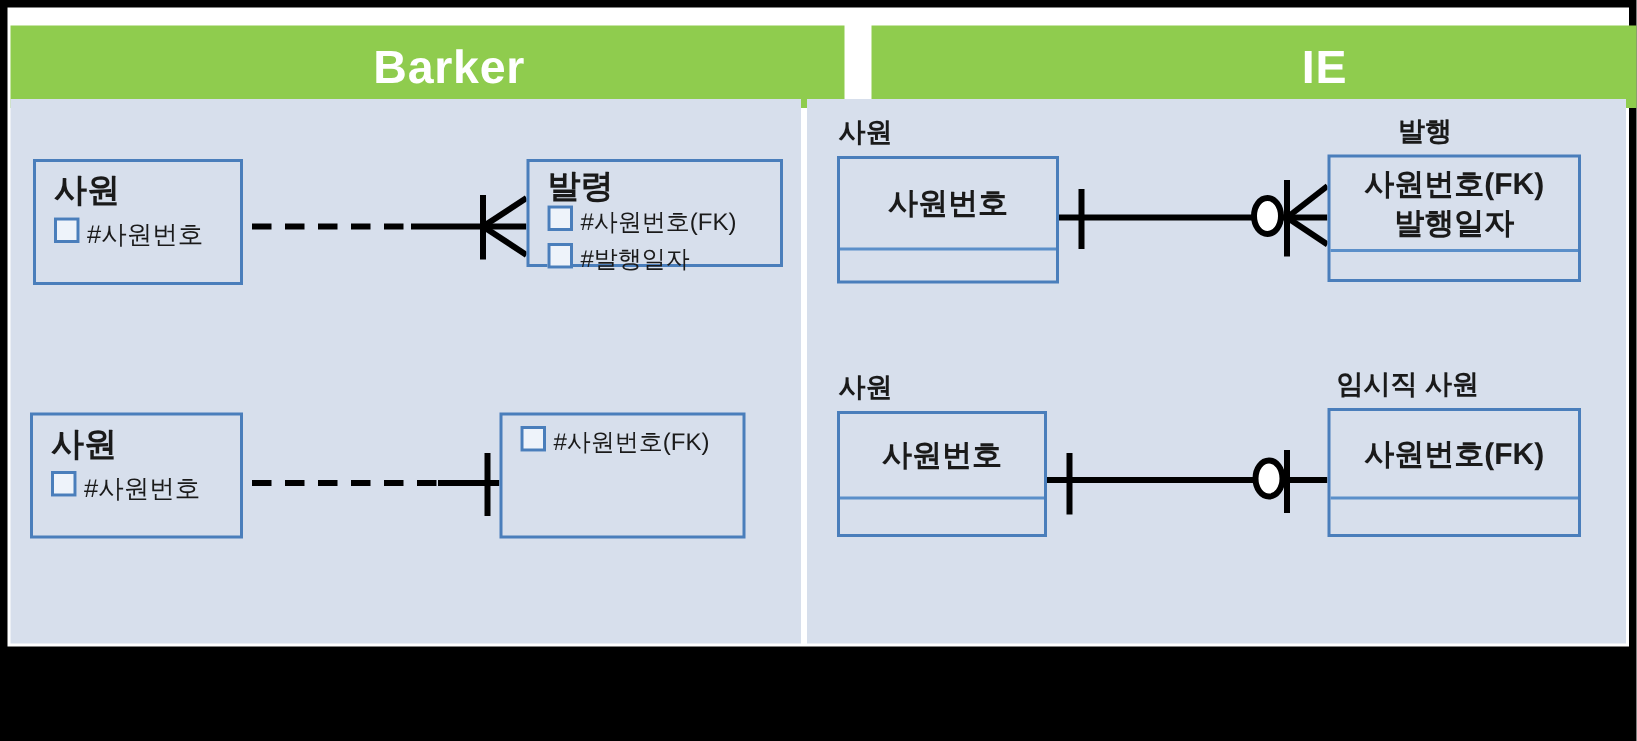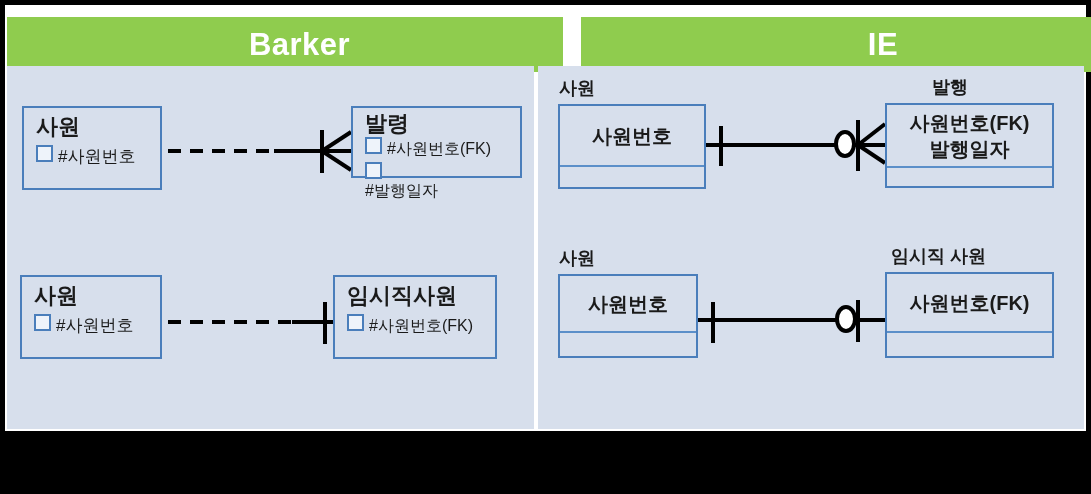--- a/index.html
+++ b/index.html
@@ -106,36 +106,35 @@
     <span class="b-attr-text">#사원번호</span>
   </div>
 </div>
 
 <div class="b-entity" style="left:351px;top:106px;width:171px;height:72px;padding-top:2px;">
   <div class="b-title" style="line-height:27px;">발령</div>
   <div class="b-attr" style="margin-top:0;">
     <span class="sq"></span>
     <span class="b-attr-text" style="font-size:16px;">#사원번호(FK)</span>
   </div>
-  <div class="b-attr" style="margin-top:2px;flex-direction:column;">
+  <div class="b-attr" style="margin-top:2px;">
     <span class="sq"></span>
     <span class="b-attr-text" style="font-size:16px;">#발행일자</span>
   </div>
 </div>
 
 <div class="b-entity" style="left:20px;top:275px;width:142px;height:84px;">
   <div class="b-title">사원</div>
   <div class="b-attr">
     <span class="sq"></span>
     <span class="b-attr-text">#사원번호</span>
   </div>
 </div>
 
 <div class="b-entity" style="left:333px;top:275px;width:164px;height:84px;">
-  <div class="b-title">임시직사원</div>
   <div class="b-attr">
     <span class="sq"></span>
     <span class="b-attr-text" style="font-size:16px;">#사원번호(FK)</span>
   </div>
 </div>
 
 <div class="ie-label" style="left:559px;top:76px;">사원</div>
 <div class="ie-box" style="left:558px;top:104px;width:148px;height:85px;">
   <div class="ie-top" style="height:59px;">
     <div>사원번호</div>

